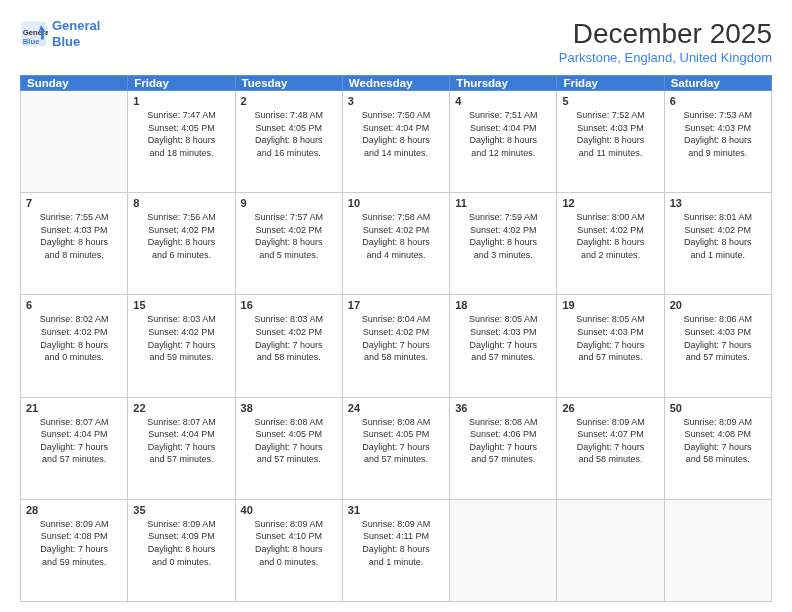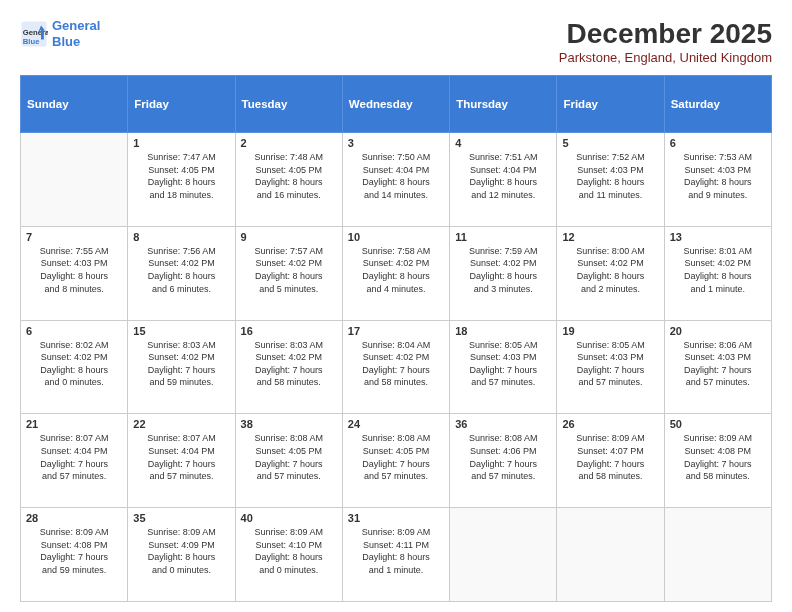--- a/index.html
+++ b/index.html
@@ -37,40 +37,40 @@
     .logo-text span { color: #3a7bd5; }
     .logo-icon {
       width: 28px;
       height: 28px;
     }
     .title-block {
       text-align: right;
     }
     .month-title {
       font-size: 28px;
-      font-weight: bold;
+      font-weight: normal;
       color: #333;
     }
     .subtitle {
       font-size: 13px;
-      color: #7f1d1d;
+      color: #3b82f6;
     }
     .calendar {
       flex: 1;
       border-collapse: collapse;
       width: 100%;
       table-layout: fixed;
     }
     .calendar th {
       background-color: #3a7bd5;
       color: #fff;
       font-size: 11.5px;
       font-weight: bold;
       text-align: left;
-      padding: 22px 6px;
+      padding: 1px 6px;
       border: 1px solid #5a90e0;
     }
     .calendar td {
       border: 1px solid #ccc;
       vertical-align: top;
       padding: 4px 5px;
       font-size: 9.5px;
       color: #333;
       background: #fff;
       height: 88px;

